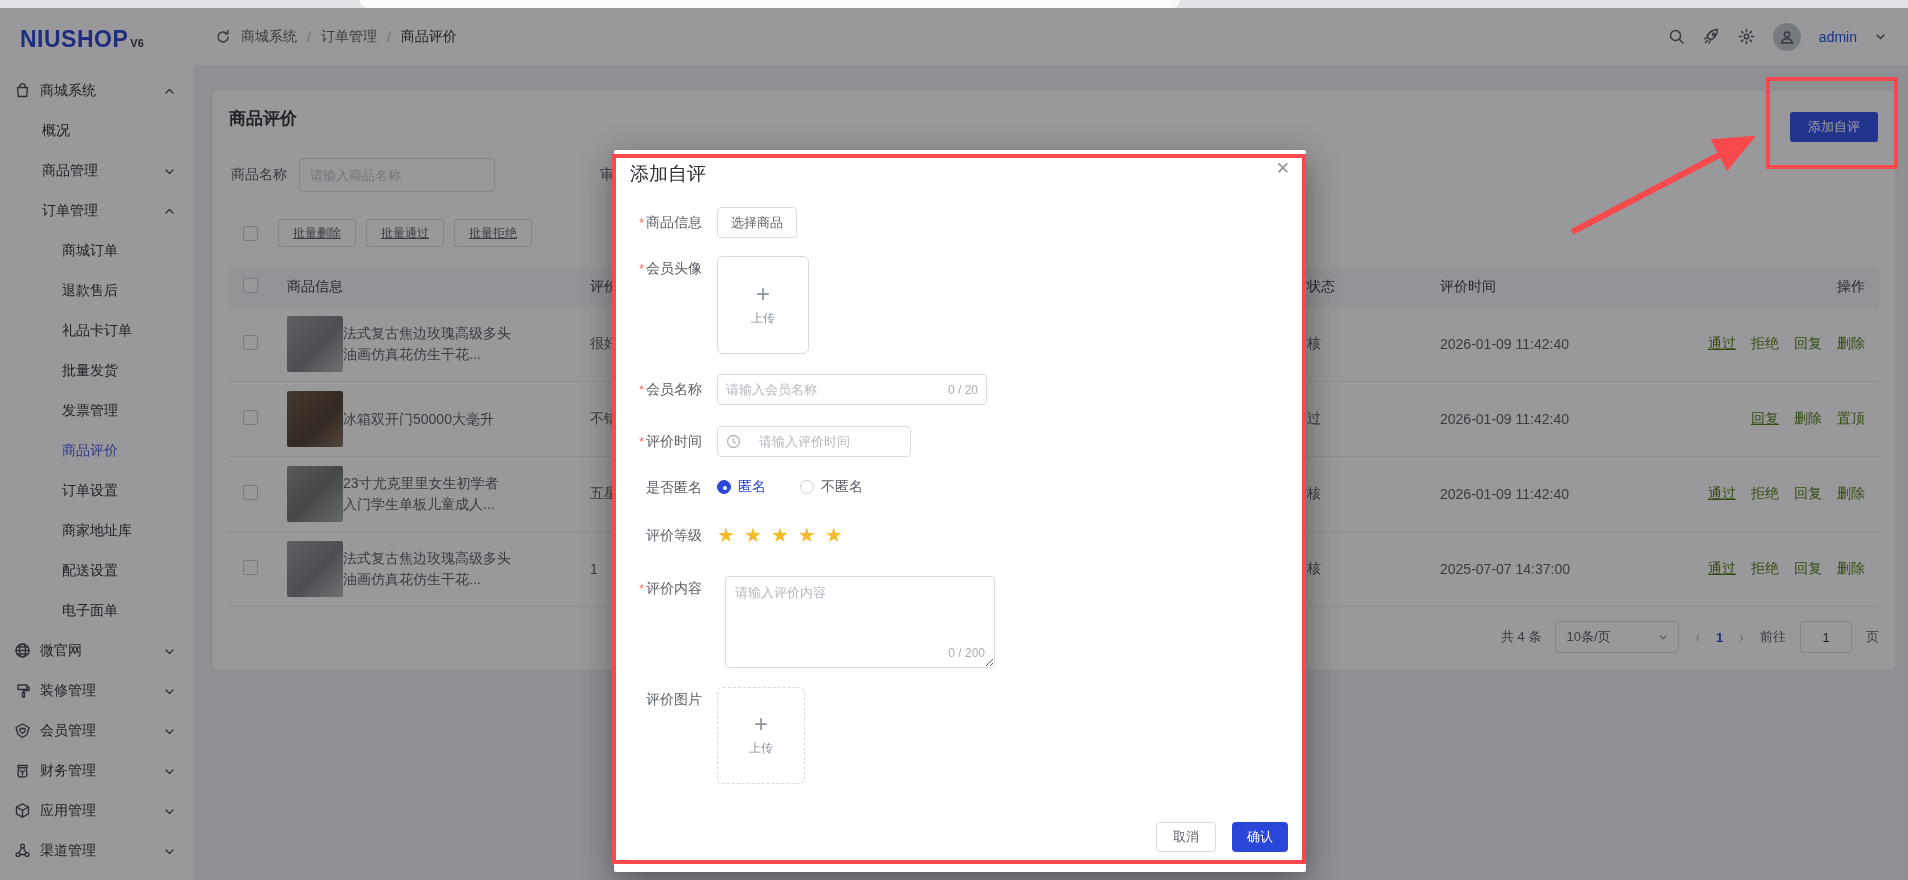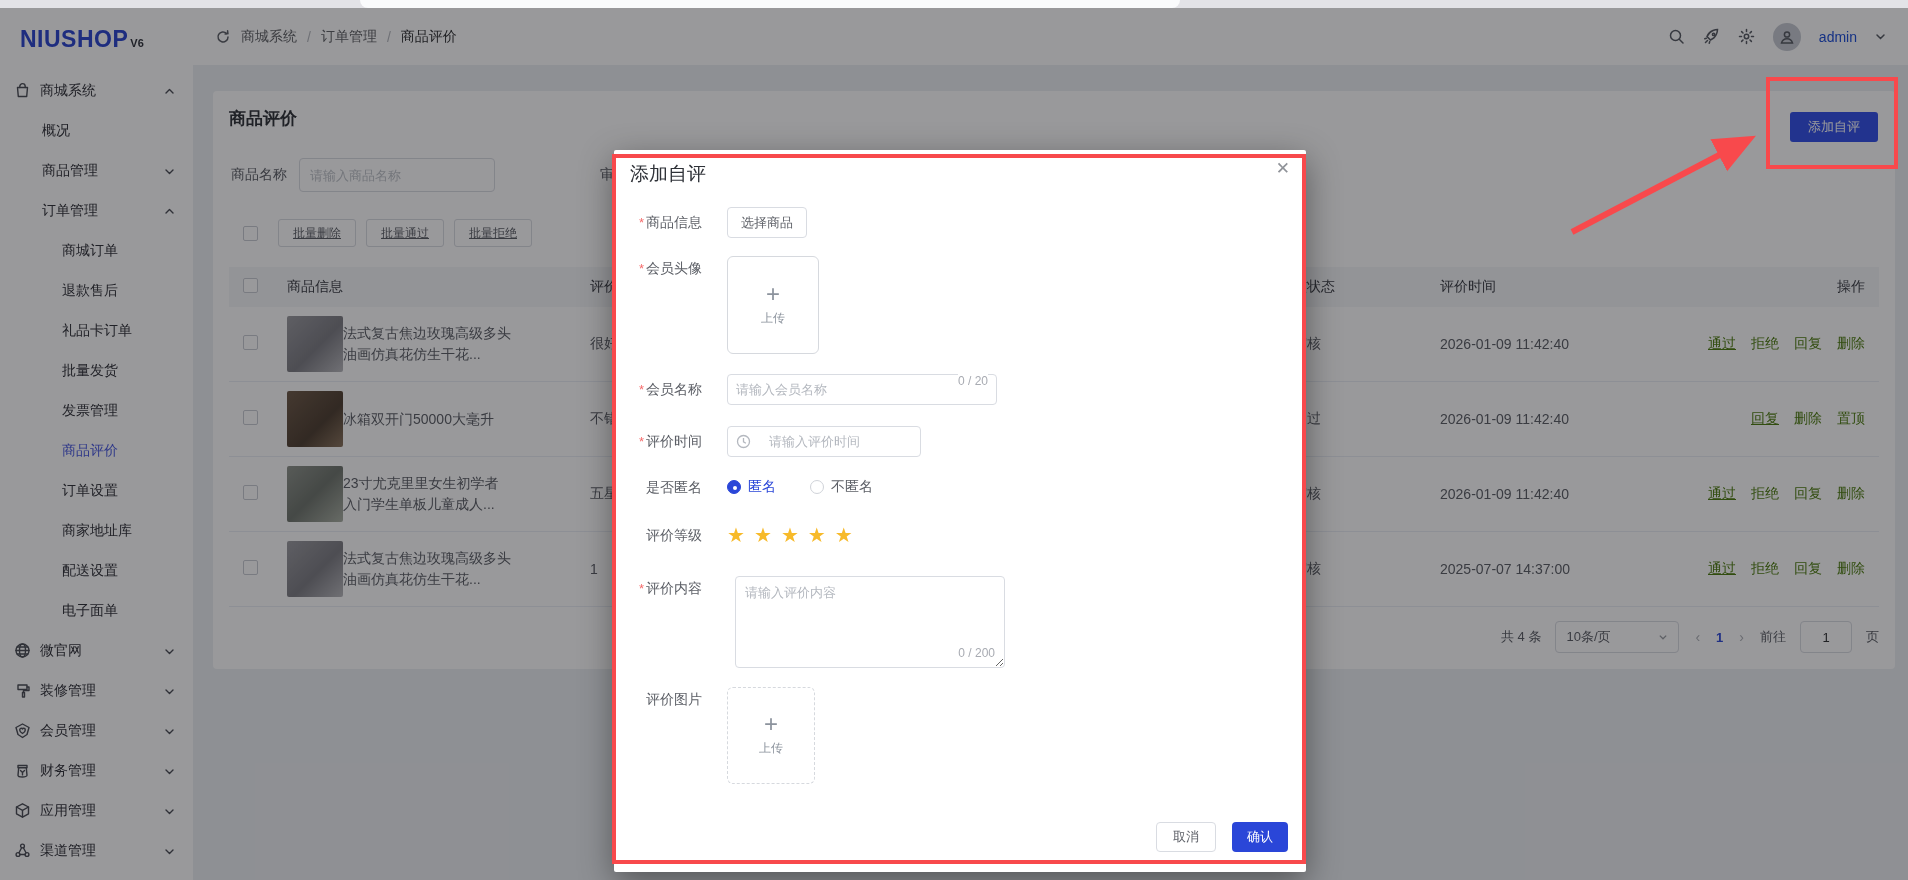--- a/index.html
+++ b/index.html
@@ -82,26 +82,26 @@
   .pnum { color:#2f4bd8; font-weight:bold; cursor:pointer; }
   .goto-inp { width:52px; height:32px; border:1px solid #d9dce2; border-radius:4px; text-align:center; font-size:13px; color:#303133; }
 
   
   .dim { position:absolute; left:0; top:8px; right:0; bottom:0; background:rgba(12,12,16,.42); z-index:40; }
   .modal { position:absolute; left:614px; top:150px; width:692px; height:722px; background:#fff; z-index:50;
            box-shadow:0 10px 34px rgba(0,0,0,.42); border-radius:2px; }
   .m-title { position:absolute; left:16px; top:11px; font-size:19px; color:#2f3238; }
   .m-close { position:absolute; right:16px; top:10px; font-size:17px; color:#909399; cursor:pointer; line-height:1; }
   .frow { position:absolute; left:16px; display:flex; }
-  .flab { width:72px; margin-right:25px; text-align:right; font-size:14px; color:#5c5f66; line-height:31px; white-space:nowrap; }
+  .flab { width:72px; margin-right:15px; text-align:right; font-size:14px; color:#5c5f66; line-height:31px; white-space:nowrap; }
   .flab .req { color:#f56c6c; margin-right:2px; font-size:13px; }
   .flab.topal { line-height:20px; padding-top:2px; }
   .minput { height:31px; border:1px solid #d9dce2; border-radius:4px; font-size:13px; color:#303133; padding:0 8px; background:#fff; }
   .minput::placeholder, .mtext::placeholder { color:#b4b8bf; }
-  .iwrap { position:relative; display:flex; align-items:flex-start; }
+  .iwrap { position:relative; display:flex; align-items:center; }
   .counter { position:absolute; right:9px; font-size:12px; color:#a8abb2; background:#fff; }
   .sel-btn { height:31px; padding:0 13px; background:#fff; border:1px solid #d9dce2; border-radius:4px; font-size:13px; color:#5c5f66; cursor:pointer; }
   .upbox { width:92px; height:98px; border:1px solid #d6d9de; border-radius:6px; display:flex; flex-direction:column; align-items:center; justify-content:center; gap:6px; color:#8c939d; cursor:pointer; background:#fff; }
   .upbox.dashed { width:88px; height:97px; border:1px dashed #d6d9de; }
   .upbox .plus { font-size:24px; line-height:20px; color:#8c939d; }
   .upbox .uptxt { font-size:12px; }
   .clockwrap { position:relative; }
   .clockwrap svg { position:absolute; left:9px; top:8px; stroke:#b4b8bf; fill:none; stroke-width:1.3; }
   .radios { display:flex; align-items:center; gap:34px; height:20px; }
   .radio { display:flex; align-items:center; gap:7px; font-size:14px; color:#5c5f66; cursor:pointer; }

